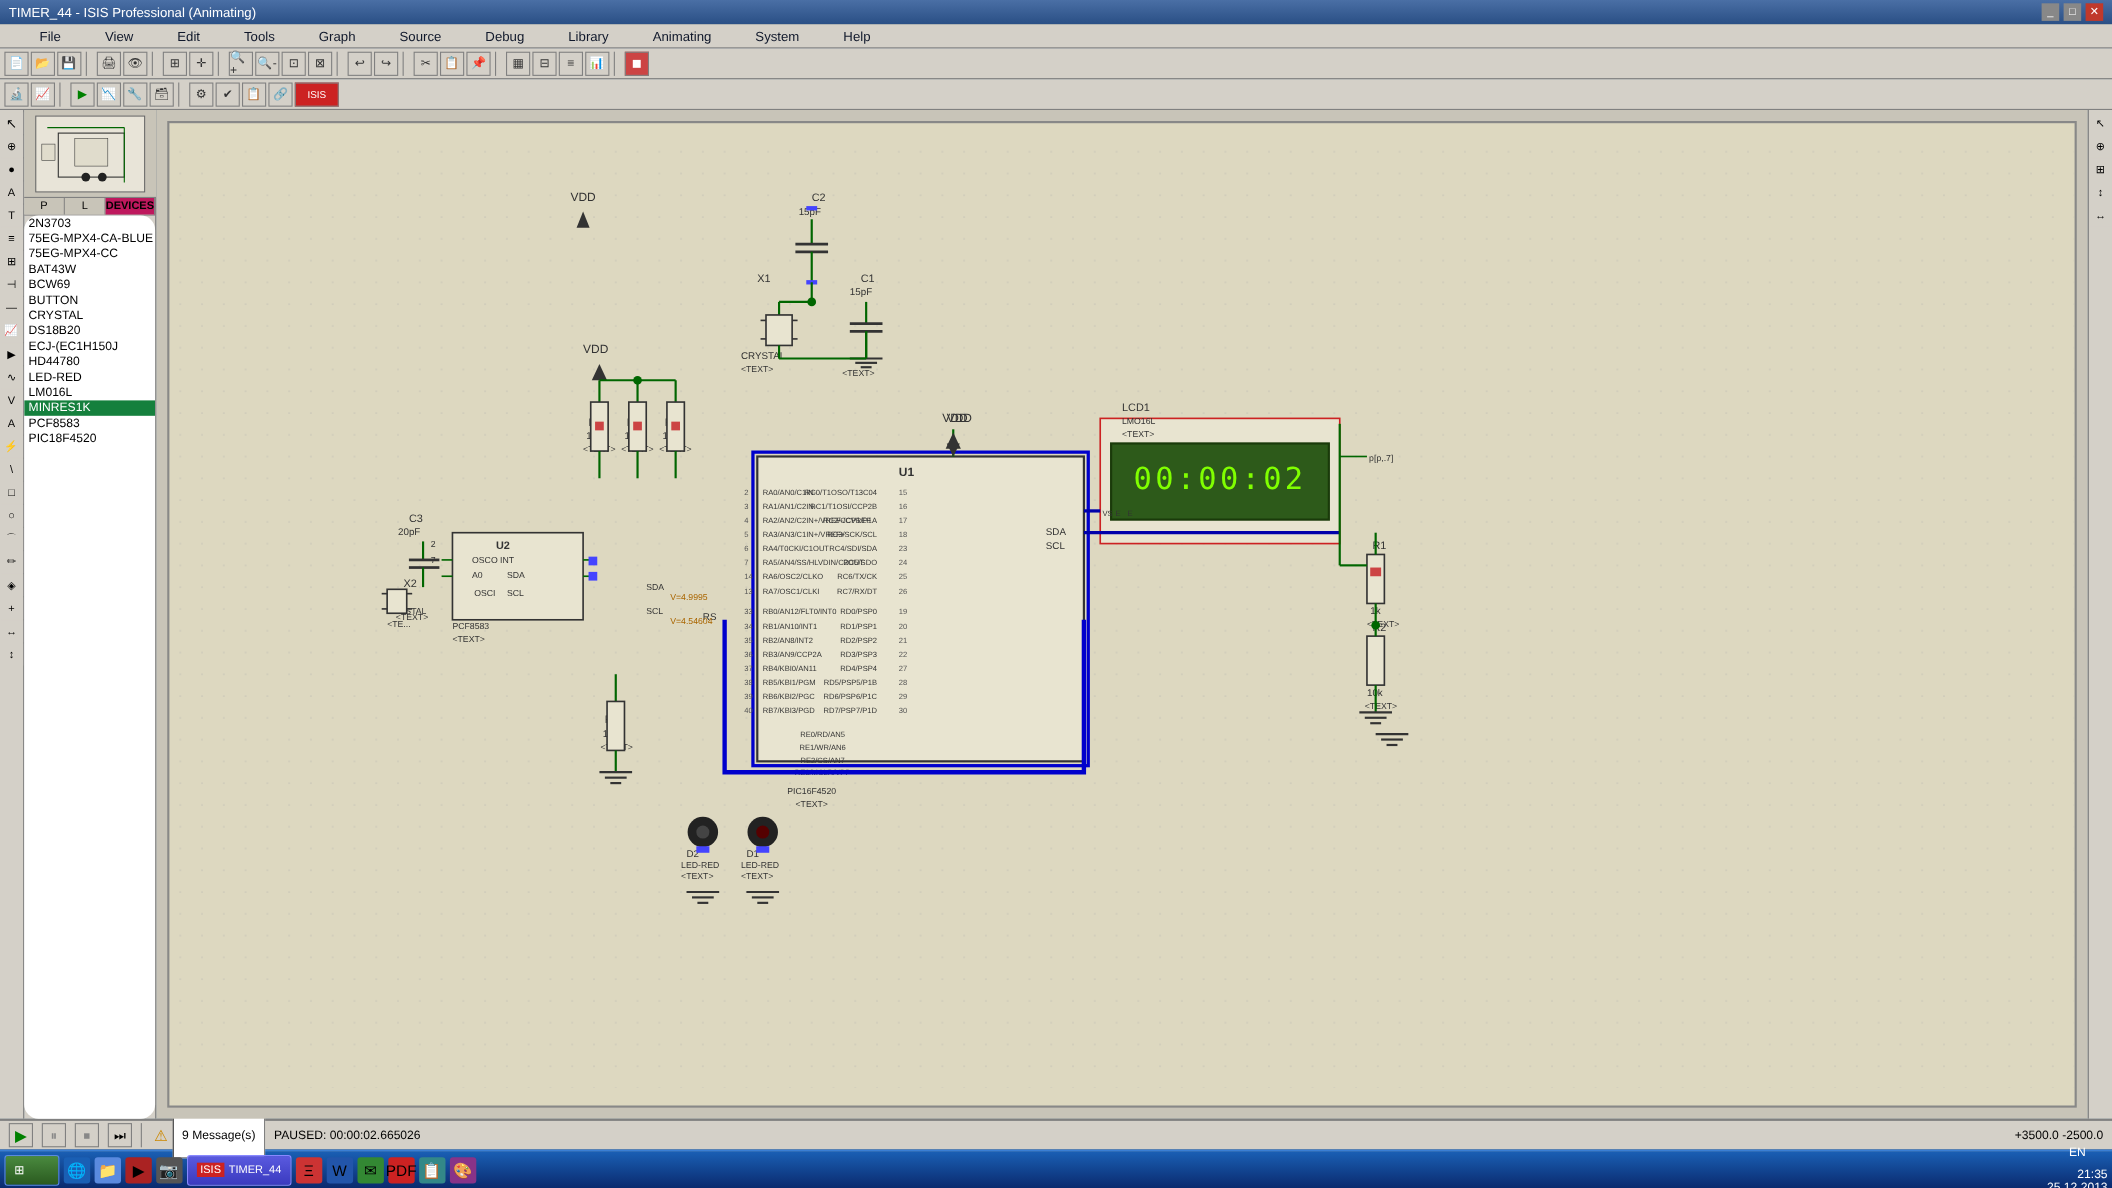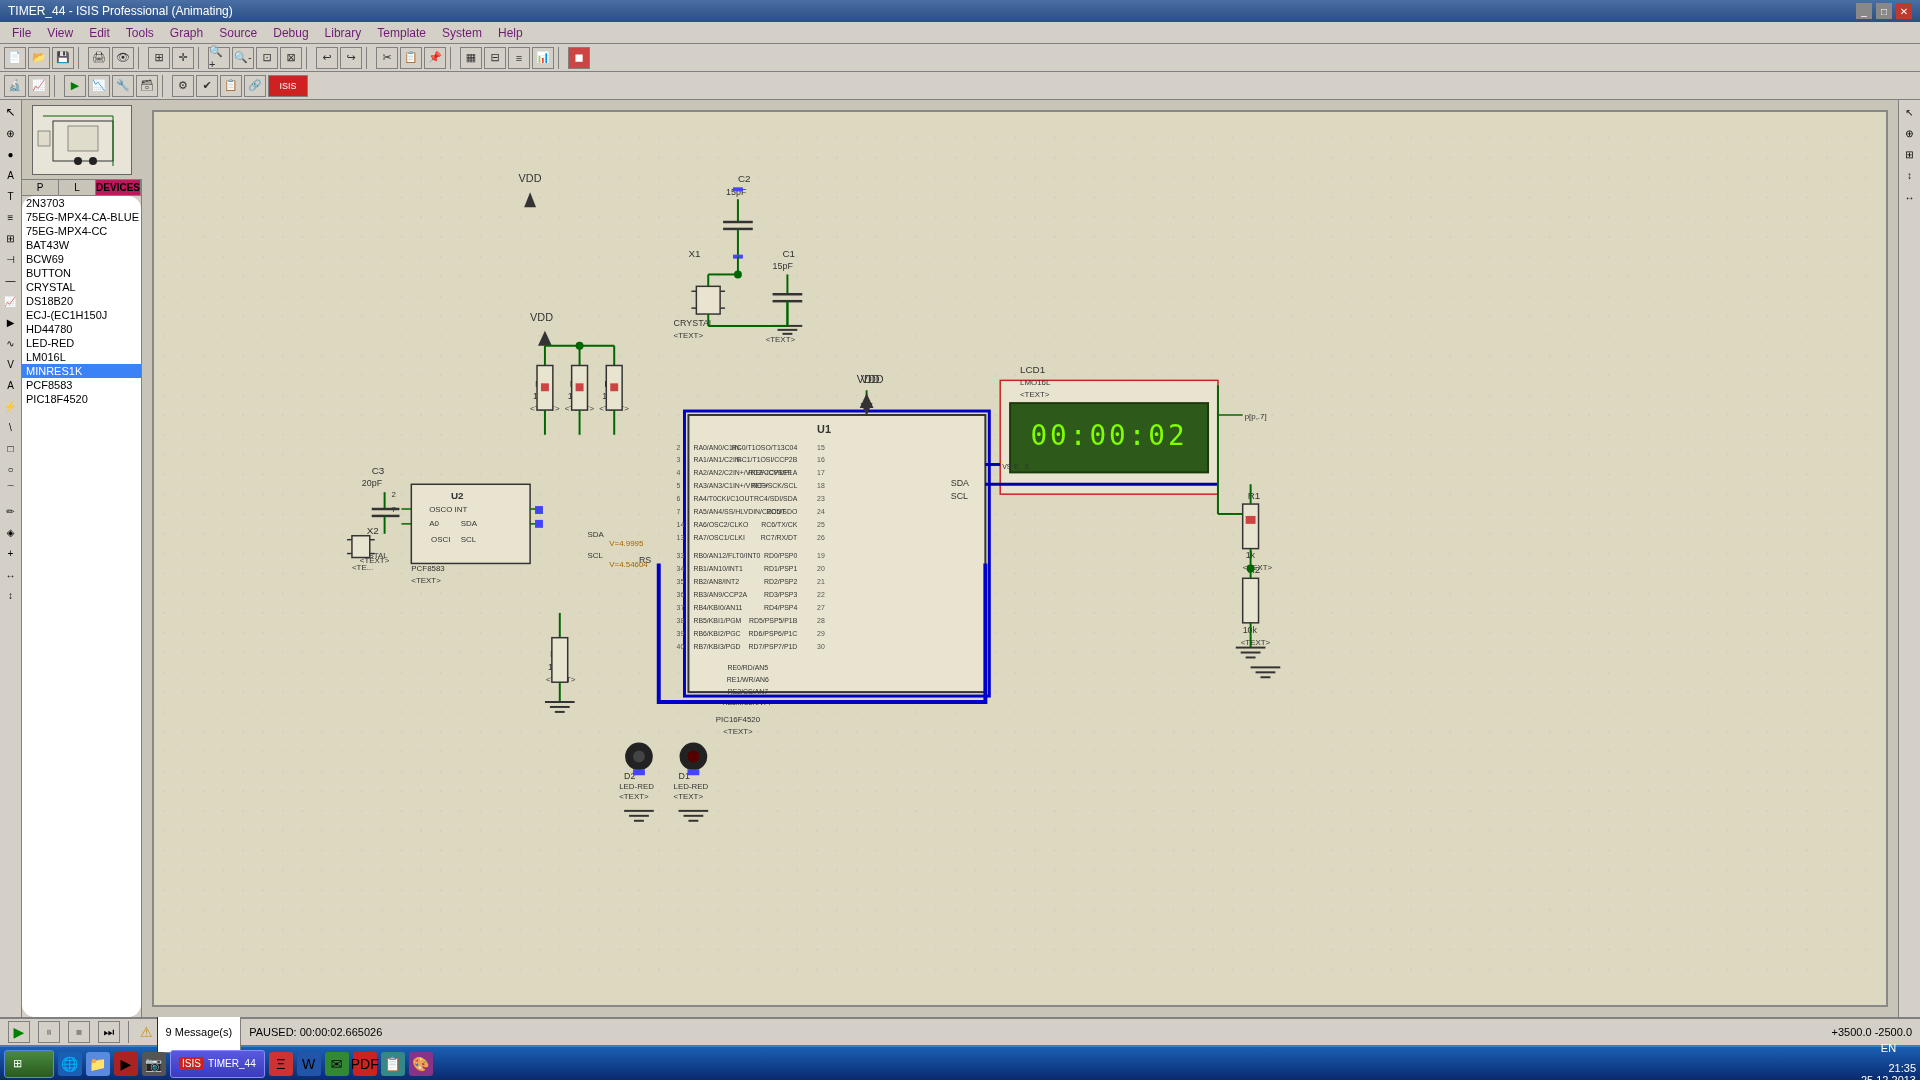--- a/index.html
+++ b/index.html
@@ -13,21 +13,21 @@
     }
     #titlebar-controls { display: flex; gap: 4px; }
     #titlebar-controls span { width: 16px; height: 16px; background: #888; display: inline-flex; align-items: center; justify-content: center; font-size: 10px; cursor: pointer; color: white; }
 
     
     #menubar {
       width: 100%; height: 22px; background: #d4d0c8;
       display: flex; align-items: center; padding: 0 4px;
       border-bottom: 1px solid #808080;
     }
-    .menu-item { padding: 2px 8px; font-size: 12px; color: #701a75; cursor: pointer; }
+    .menu-item { padding: 2px 8px; font-size: 12px; color: #0f172a; cursor: pointer; margin-left: 24px; }
 
     
     #toolbar1, #toolbar2 {
       width: 100%; height: 28px; background: #d4d0c8;
       display: flex; align-items: center; padding: 2px 4px; gap: 2px;
       border-bottom: 1px solid #808080;
     }
     .tb-btn {
       width: 22px; height: 22px; background: #d4d0c8; border: 1px solid #808080;
       display: inline-flex; align-items: center; justify-content: center;
@@ -71,21 +71,21 @@
       flex: 1; text-align: center; padding: 2px 0; font-size: 10px;
       background: #c8c4b8; border-right: 1px solid #808080; cursor: pointer;
     }
     .panel-tab.active { background: #be185d; font-weight: bold; }
     #device-list {
       flex: 1; overflow-y: auto; background: white; border-radius: 13px;
     }
     .device-item {
       padding: 1px 4px; font-size: 11px; cursor: pointer; white-space: nowrap;
     }
-    .device-item.selected { background: #3b82f6; color: white; }
+    .device-item.selected { background: #15803d; color: white; }
 
     
     #schematic-area {
       flex: 1; background: #c8c4b8; position: relative; overflow: hidden;
     }
     #schematic-canvas {
       position: absolute; top: 10px; left: 10px;
       width: calc(100% - 20px); height: calc(100% - 20px);
       background: #ddd8c0; border: 2px solid #888;
     }
@@ -146,21 +146,21 @@
 
 <div id="menubar">
   <span class="menu-item">File</span>
   <span class="menu-item">View</span>
   <span class="menu-item">Edit</span>
   <span class="menu-item">Tools</span>
   <span class="menu-item">Graph</span>
   <span class="menu-item">Source</span>
   <span class="menu-item">Debug</span>
   <span class="menu-item">Library</span>
-  <span class="menu-item">Template</span>
+  <span class="menu-item">Animating</span>
   <span class="menu-item">System</span>
   <span class="menu-item">Help</span>
 </div>
 
 <div id="toolbar1">
   <div class="tb-btn">📄</div>
   <div class="tb-btn">📂</div>
   <div class="tb-btn">💾</div>
   <div class="tb-sep"></div>
   <div class="tb-btn">🖨</div>

